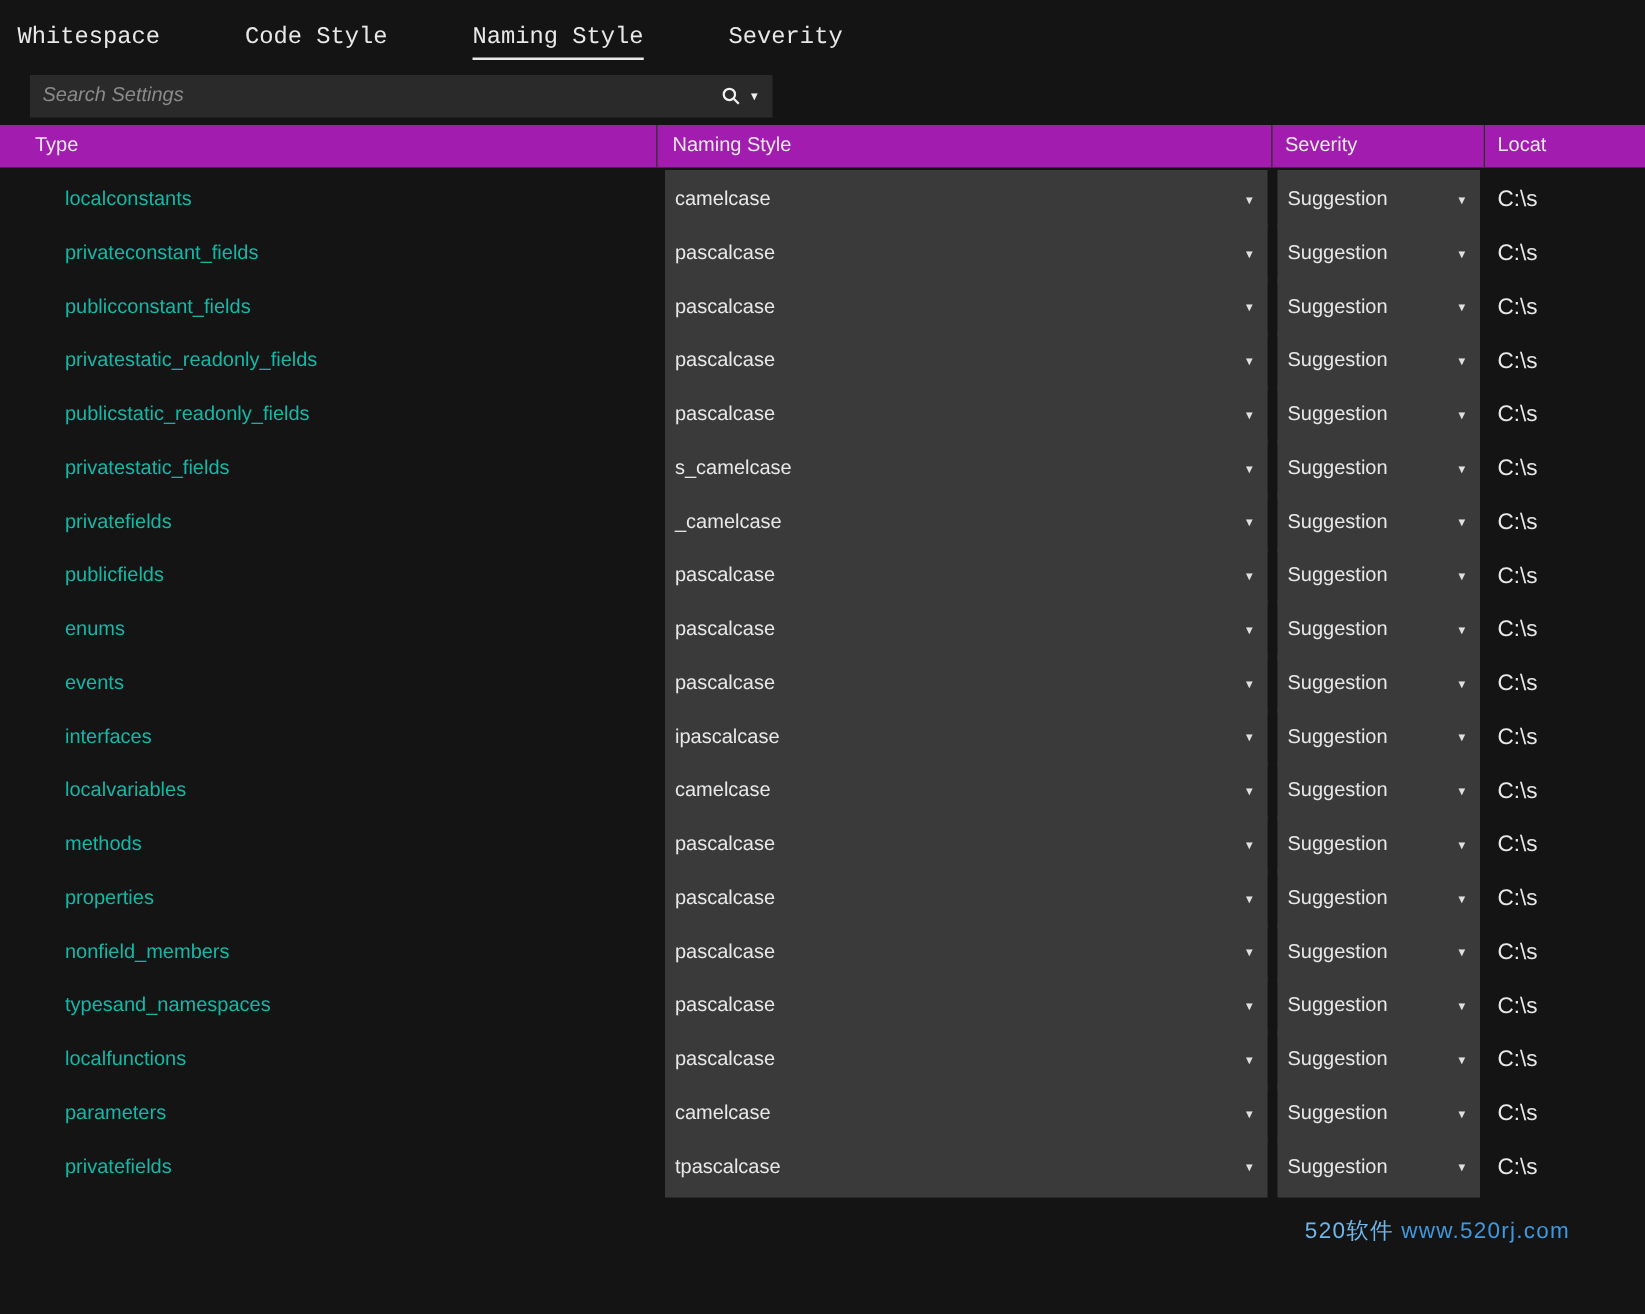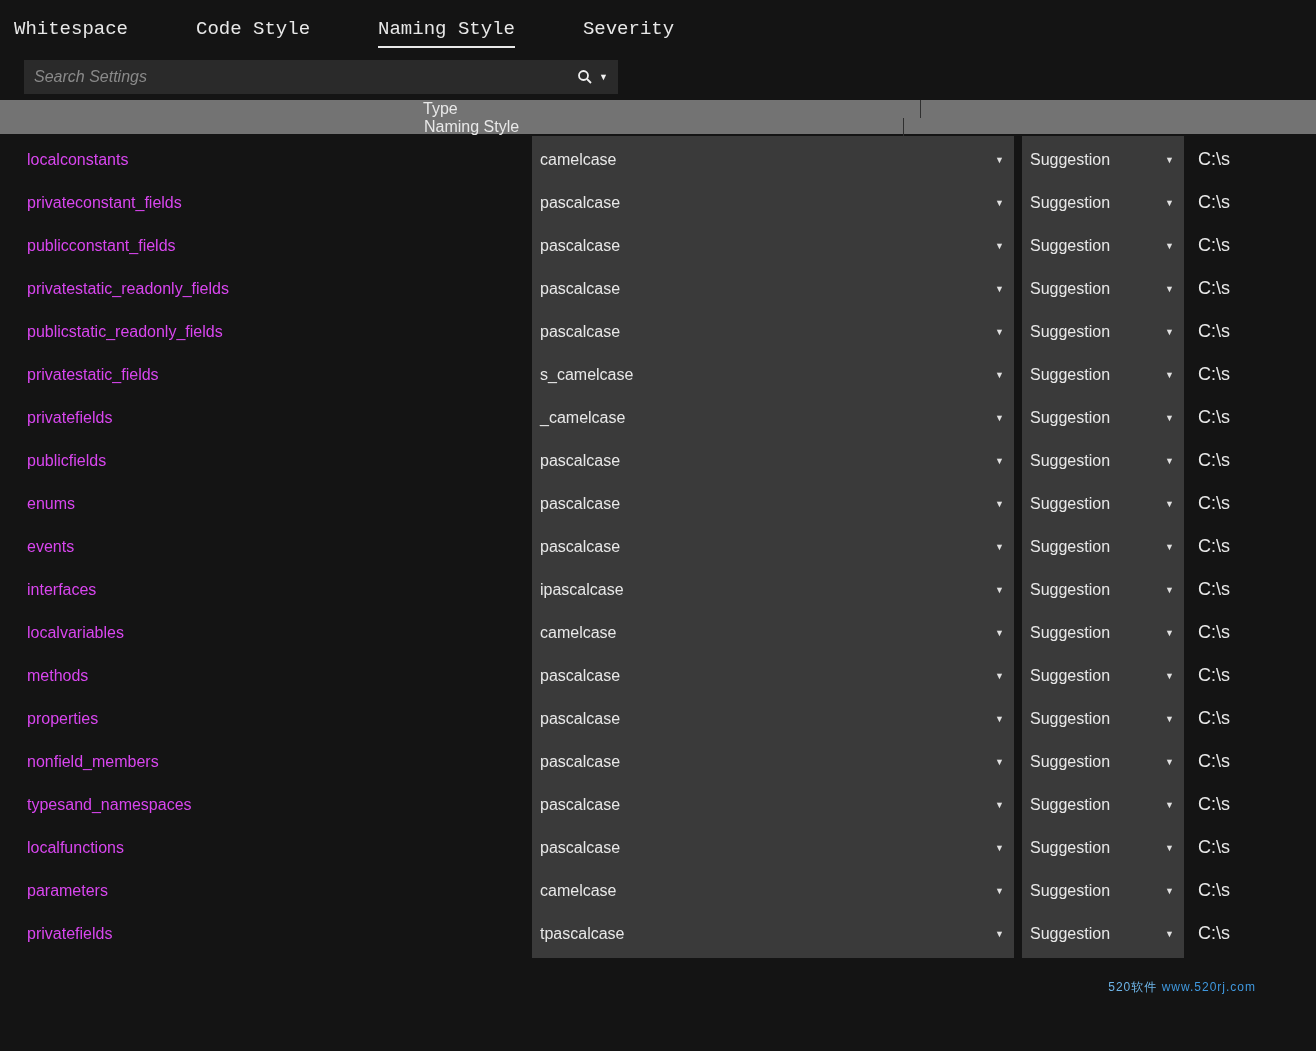--- a/index.html
+++ b/index.html
@@ -62,45 +62,44 @@
       color: #f0f0f0;
     }
     .search-icon-svg { width:16px; height:16px; }
     .search-caret { font-size: 9px; margin-left:2px; }
 
     .grid {
       margin-top: 6px;
     }
     .grid-header {
       display: flex;
-      background: #737373;
+      background: #a21caf;
       height: 34px;
-      align-items: center;
+      align-items: flex-start;
       font-size: 16px;
-      flex-direction: column;
     }
     .col-type { width: 526px; padding-left: 28px; border-right: 1px solid #2f2f2f; }
     .col-naming { width: 492px; padding-left: 12px; border-right: 1px solid #2f2f2f; }
     .col-severity { width: 170px; padding-left: 10px; border-right: 1px solid #2f2f2f; }
     .col-locat { width: 128px; padding-left: 10px; }
     .grid-header > div { height: 100%; display:flex; align-items:center; }
 
     .grid-body {
       padding-top: 4px;
     }
     .grid-row {
       display: flex;
       height: 43px;
       align-items: center;
     }
     .cell-type {
       width: 526px;
-      padding-left: 27px;
+      padding-left: 52px;
       font-size: 16px;
-      color: #d946ef;
+      color: #14b8a6;
     }
     .cell-naming {
       width: 492px;
       padding-left: 6px; padding-right:4px;
     }
     .cell-severity {
       width: 170px;
       padding-left: 4px; padding-right:4px;
     }
     .cell-locat {
@@ -119,21 +118,21 @@
       font-size: 16px;
       cursor: pointer;
       width: 100%;
     }
     .dropdown .caret { font-size: 9px; color:#e0e0e0; }
 
     .watermark {
       position: absolute;
       right: 60px;
       bottom: 55px;
-      font-size: 12px;
+      font-size: 18px;
       letter-spacing: 1px;
     }
     .watermark .w1 { color: #6eb5e8; }
     .watermark .w2 { color: #3f98de; }
   </style>
 </head>
 <body>
 
 <div class="tabs" id="tabs-bar">
     <div class="tab">Whitespace</div>

